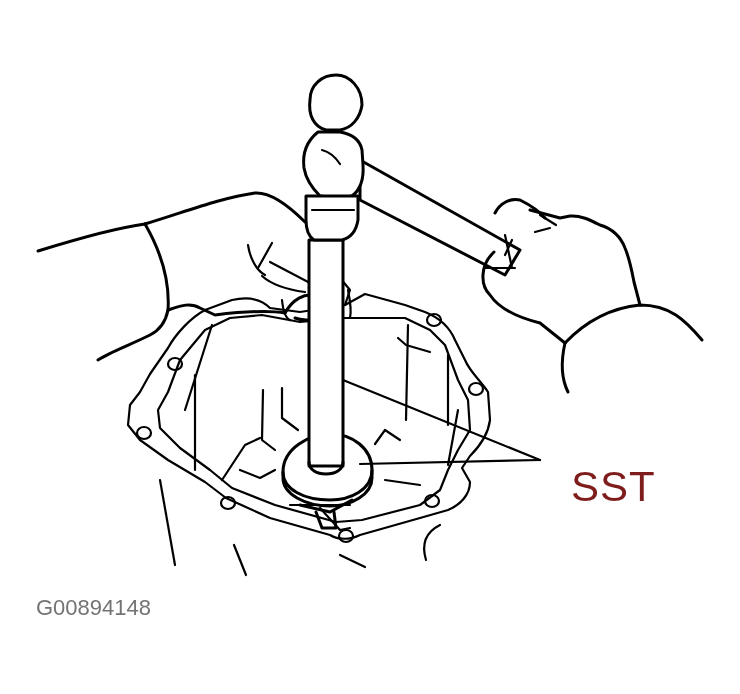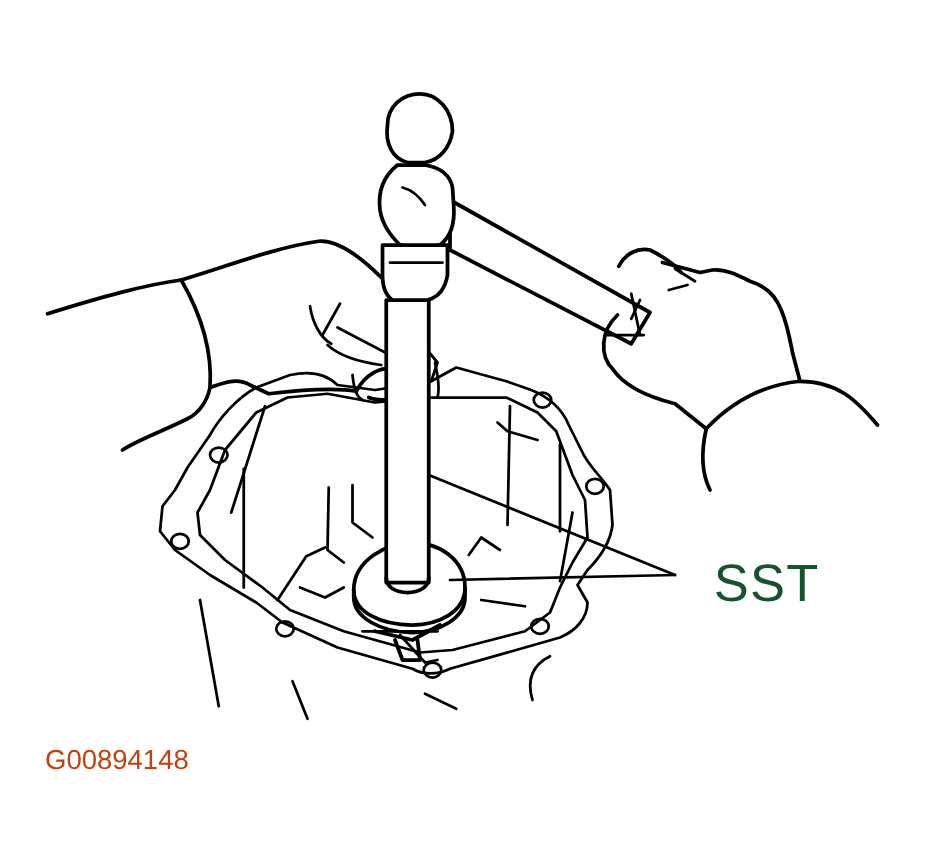--- a/index.html
+++ b/index.html
@@ -2,22 +2,22 @@
 <html><head>
   <meta charset="utf-8">
   <style>
     html, body { margin: 0; padding: 0; background: #ffffff; }
     body { width: 740px; height: 694px; position: relative; overflow: hidden; font-family: "Liberation Sans", sans-serif; }
     .canvas { position: absolute; left: 0; top: 0; width: 740px; height: 694px; }
     svg { position: absolute; left: 0; top: 0; }
     .ln { fill: none; stroke: #000; stroke-width: 3; stroke-linecap: round; stroke-linejoin: round; }
     .thin { fill: none; stroke: #000; stroke-width: 2.2; stroke-linecap: round; stroke-linejoin: round; }
     .fillw { fill: #fff; stroke: #000; stroke-width: 3; stroke-linejoin: round; }
-    .label-sst { position: absolute; left: 571px; top: 446px; font-size: 42px; color: #14532d; line-height: 1; letter-spacing: 1px; }
-    .fig-id { position: absolute; left: 36px; top: 597px; font-size: 22px; color: #c2410c; line-height: 1; }
+    .label-sst { position: absolute; left: 571px; top: 466px; font-size: 42px; color: #7f1d1d; line-height: 1; letter-spacing: 1px; }
+    .fig-id { position: absolute; left: 36px; top: 597px; font-size: 22px; color: #737373; line-height: 1; }
   </style>
 </head>
 <body>
 
 <div class="canvas">
   <svg width="740" height="694" viewBox="0 0 740 694">
 
     <g>
 
       <path class="thin" d="M168,348 C175,335 190,318 205,310 L232,300 C250,296 262,300 270,308 L300,312 L345,305 L365,294 L405,305 L425,312 C440,318 450,328 455,340 L465,360 C470,372 480,380 488,392 L490,420 C488,436 478,448 470,456 L462,468 L470,482 C470,495 460,505 448,510 L420,518 L360,535 C350,540 338,540 330,535 L270,518 L226,498 L205,482 L168,460 L140,440 L128,425 L130,405 L140,392 L150,374 Z"></path>

